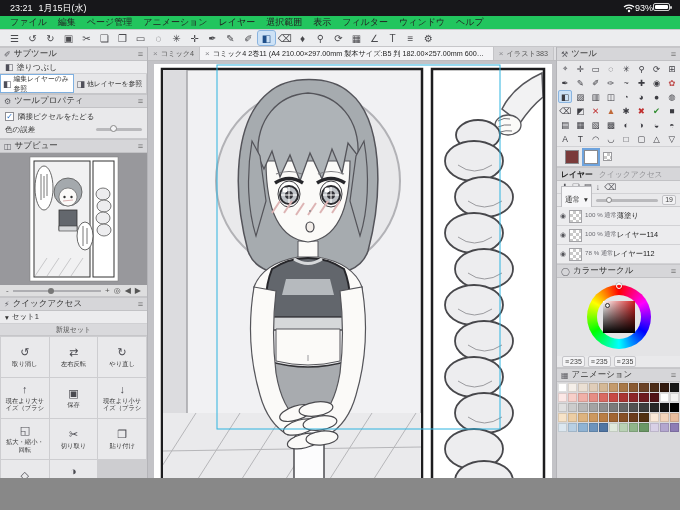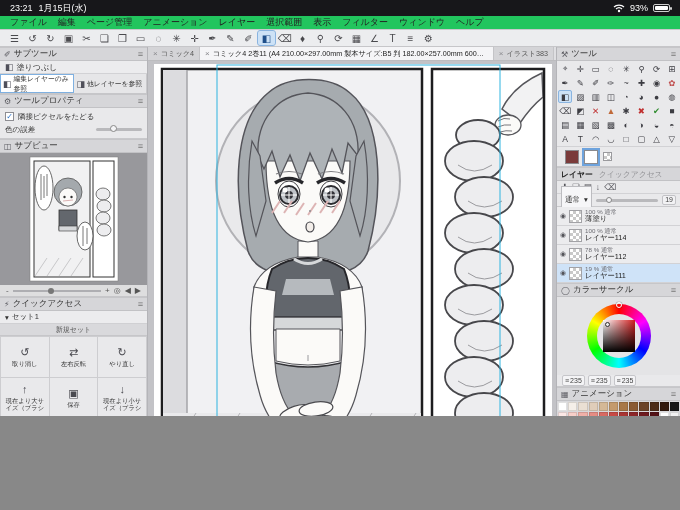--- a/index.html
+++ b/index.html
@@ -1,24 +1,24 @@
 <!DOCTYPE html>
 <html><head>
 <meta charset="utf-8">
 <style>
   *{margin:0;padding:0;box-sizing:border-box}
   html,body{background:#888}
-  .app{position:relative;width:680px;height:416px;background:#d0d0d2;overflow:hidden;
+  .app{position:relative;width:680px;height:478px;background:#d0d0d2;overflow:hidden;
        font-family:"Liberation Sans","DejaVu Sans",sans-serif;color:#333;-webkit-user-select:none;user-select:none}
 
   
   .sb{height:16px;background:#17171a;color:#fff;display:flex;align-items:center;
       justify-content:space-between;padding:0 10px;font-size:9px}
   .sb-left{display:flex;gap:6px;align-items:center}
-  .sb-right{display:flex;gap:5px;align-items:center}
+  .sb-right{display:flex;align-items:flex-start}
   .batt{width:17px;height:8px;border:1px solid #cfcfcf;border-radius:2px;position:relative;background:#17171a}
   .batt i{position:absolute;left:1px;top:1px;bottom:1px;width:86%;background:#fff;border-radius:1px}
   .batt:after{content:"";position:absolute;right:-3px;top:2px;width:2px;height:3px;background:#cfcfcf;border-radius:1px}
 
   
   .mb{height:14px;background:#22c55e;border-bottom:1px solid #c9c9cc;display:flex;
       align-items:center;gap:11px;padding:0 10px;font-size:9px;color:#222}
   .mi{white-space:nowrap;cursor:default}
 
   
@@ -117,21 +117,21 @@
          border-bottom:1px solid #c9c9cc}
   .blsel{font-size:7.5px;background:#f6f6f8;border:1px solid #bcbcc0;border-radius:0;
          padding:8px 3px;line-height:10px;display:flex;gap:4px;align-items:center}
   .blsl{flex:1;height:3px;background:#b9b9bc;border-radius:2px;position:relative}
   .blsl i{position:absolute;left:16%;top:-2px;width:6px;height:6px;background:#f6f6f8;border:1px solid #888;border-radius:50%}
   .lylist{background:#e2e2e4}
   .lrow{height:19px;display:flex;align-items:center;gap:3px;padding:0 3px;border-bottom:1px solid #d2d2d5;background:#ececee}
   .lrow.active{background:#cfe3f8}
   .leye{font-size:7px;color:#55555b;flex:none}
   .lthumb{width:13px;height:13px;border:1px solid #a2a2a6;flex:none}
-  .ltxt{min-width:0;display:flex;flex-direction:column;line-height:1.1}
+  .ltxt{min-width:0;display:flex;flex-direction:row;line-height:1.1}
   .linfo{font-size:6.2px;color:#6c6c72;white-space:nowrap}
   .lname{font-size:7.3px;color:#222;white-space:nowrap;overflow:hidden;text-overflow:ellipsis}
 
   
   .ccwrap{height:78px;background:#e4e4e6;display:flex;align-items:center;justify-content:center;position:relative}
   .ring{width:64px;height:64px;border-radius:50%;position:relative;
         background:conic-gradient(#f00,#f0f,#00f,#0ff,#0f0,#ff0,#f00)}
   .ringin{position:absolute;inset:10px;border-radius:50%;background:#e4e4e6}
   .svsq{position:absolute;left:50%;top:50%;transform:translate(-50%,-50%);width:32px;height:32px;
         background:linear-gradient(to top,#000,rgba(0,0,0,0)),linear-gradient(to right,#fff,#d02020)}
@@ -647,28 +647,20 @@
 
           <div class="lrow">
             <span class="leye">◉</span>
             <span class="lthumb checker"></span>
             <span class="ltxt">
               <span class="linfo">78 % 通常</span>
               <span class="lname">レイヤー112</span>
             </span>
           </div>
 
-          <div class="lrow active">
-            <span class="leye">◉</span>
-            <span class="lthumb checker"></span>
-            <span class="ltxt">
-              <span class="linfo">19 % 通常</span>
-              <span class="lname">レイヤー111</span>
-            </span>
-          </div>
         </div>
 
       <div class="hdr">
         <span class="hic">◯</span>
         <span>カラーサークル</span>
         <span class="sp"></span>
         <span class="mic">≡</span>
       </div>
       <div class="ccwrap">
         <div class="ring">

